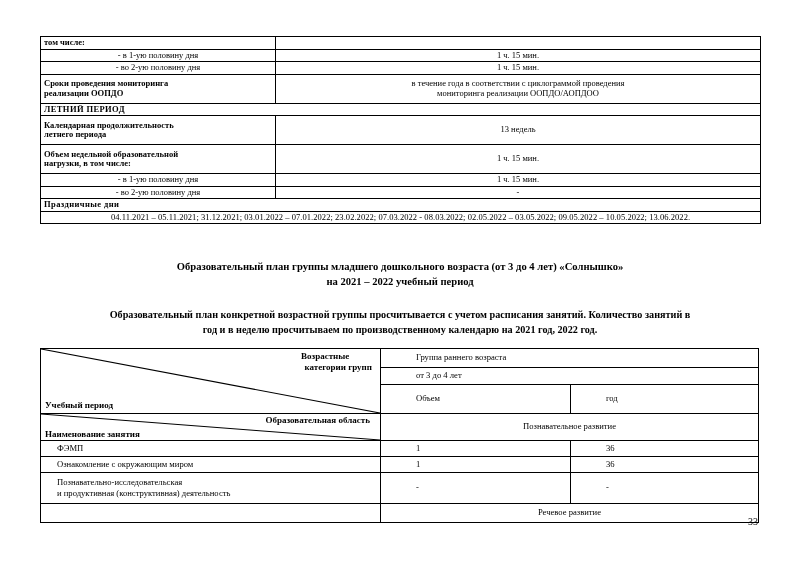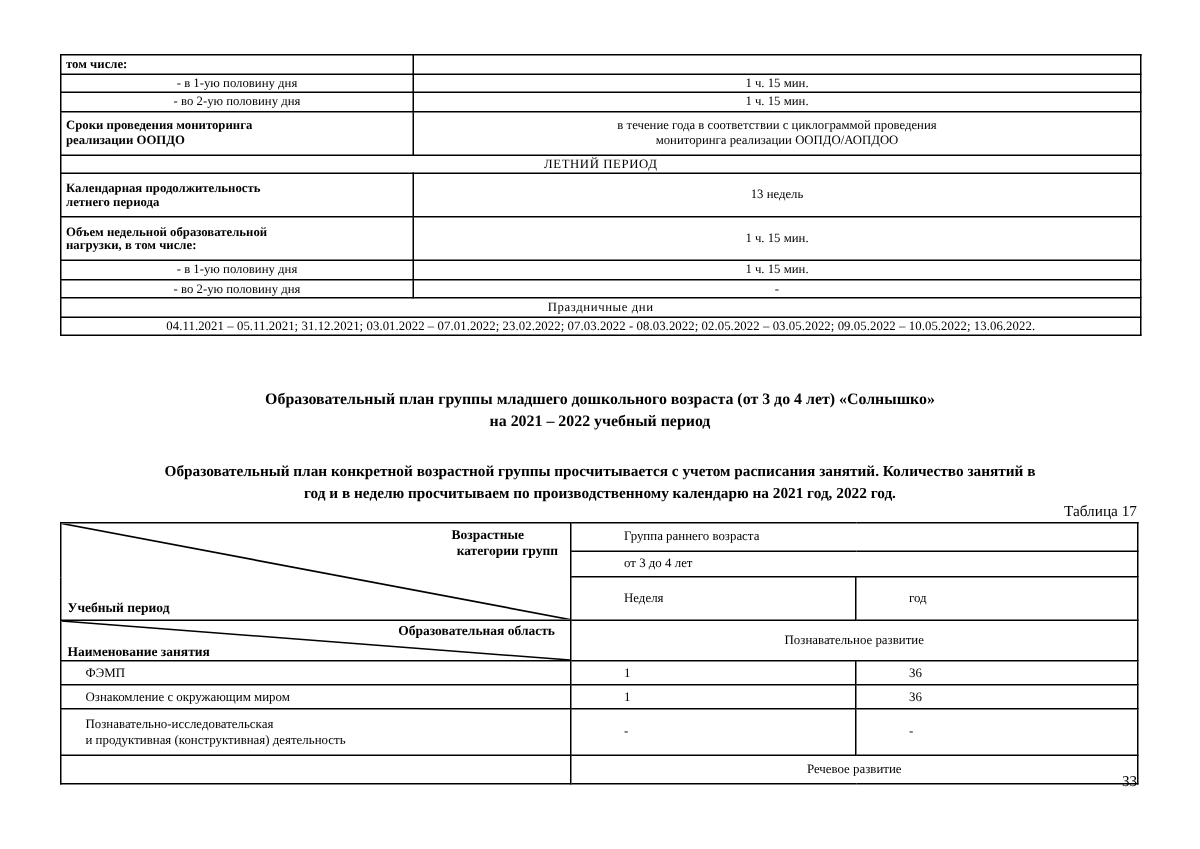--- a/index.html
+++ b/index.html
@@ -53,22 +53,22 @@
   .t1-sub {
     text-align: center;
     font-weight: normal;
     font-size: 9.5px;
   }
   .t1-val {
     text-align: center;
     font-size: 7.2px;
   }
   .t1-band {
-    text-align: center;
-    font-weight: normal;
+    text-align: left;
+    font-weight: bold;
     font-size: 9.5px;
     letter-spacing: .4px;
   }
   .t1-holidays {
     text-align: center;
     font-size: 6.6px;
     letter-spacing: .05px;
   }
   .t1-nested {
     padding: 0;
@@ -278,21 +278,20 @@
   <div class="heading-block" id="plan-title">
     <div>Образовательный план группы младшего дошкольного возраста (от 3 до 4 лет) «Солнышко»</div>
     <div>на 2021 – 2022 учебный период</div>
   </div>
 
   <div class="heading-block" id="plan-note">
     <div>Образовательный план конкретной возрастной группы просчитывается с учетом расписания занятий. Количество занятий в</div>
     <div>год и в неделю просчитываем по производственному календарю на 2021 год, 2022 год.</div>
   </div>
 
-  <div class="table-caption">Таблица 17</div>
 
   <table class="tbl2">
     <colgroup>
       <col style="width:340px">
       <col style="width:190px">
       <col style="width:188px">
     </colgroup>
     <tbody>
 
       <tr>
@@ -307,21 +306,21 @@
             </div>
             <div class="diag-bl">Учебный период</div>
           </div>
         </td>
         <td class="t2-center" colspan="2" style="height:16px">Группа раннего возраста</td>
       </tr>
       <tr>
         <td class="t2-center" colspan="2" style="height:14px">от 3 до 4 лет</td>
       </tr>
       <tr>
-        <td class="t2-center" style="height:26px">Неделя</td>
+        <td class="t2-center" style="height:26px">Объем</td>
         <td class="t2-center">год</td>
       </tr>
 
       <tr>
         <td class="t2-diag" style="height:26px">
           <svg class="diag-svg" viewBox="0 0 340 26" preserveAspectRatio="none">
             <line x1="0" y1="0" x2="340" y2="26" stroke="#000000" stroke-width="1"></line>
           </svg>
           <div class="diag-inner">
             <div class="diag-tr2">Образовательная область</div>

